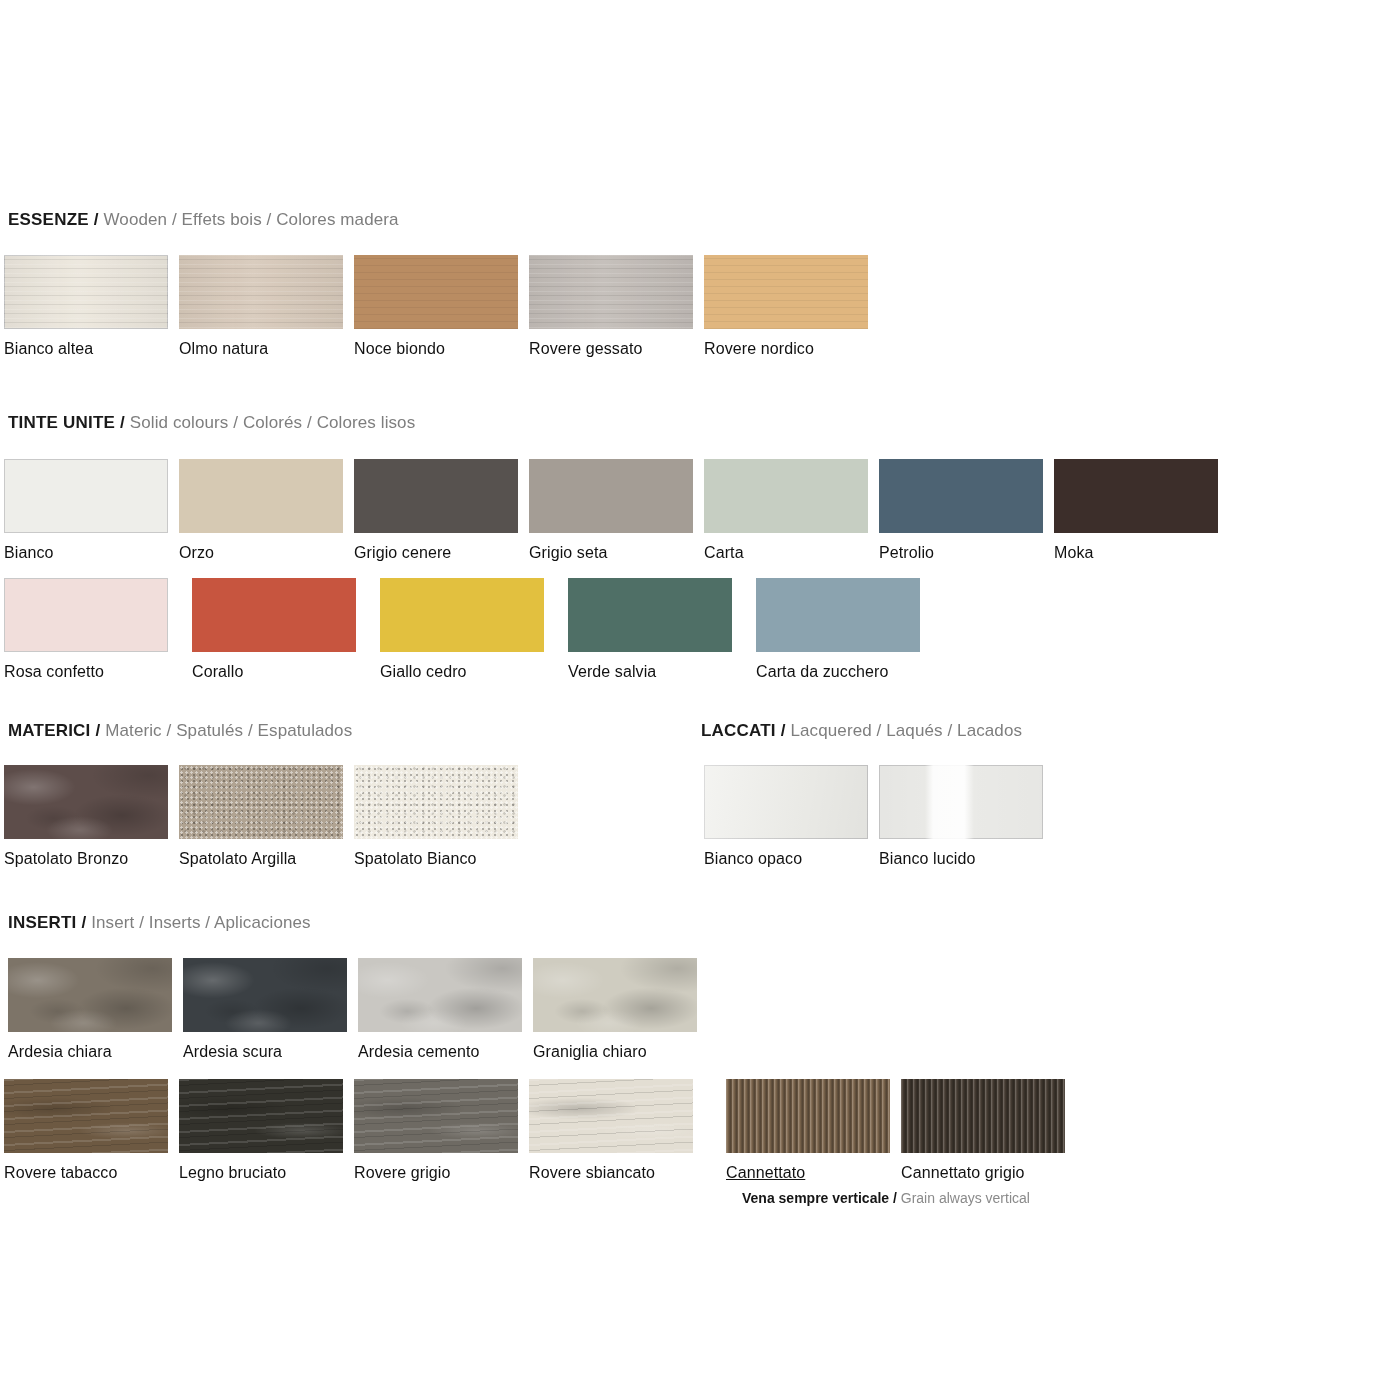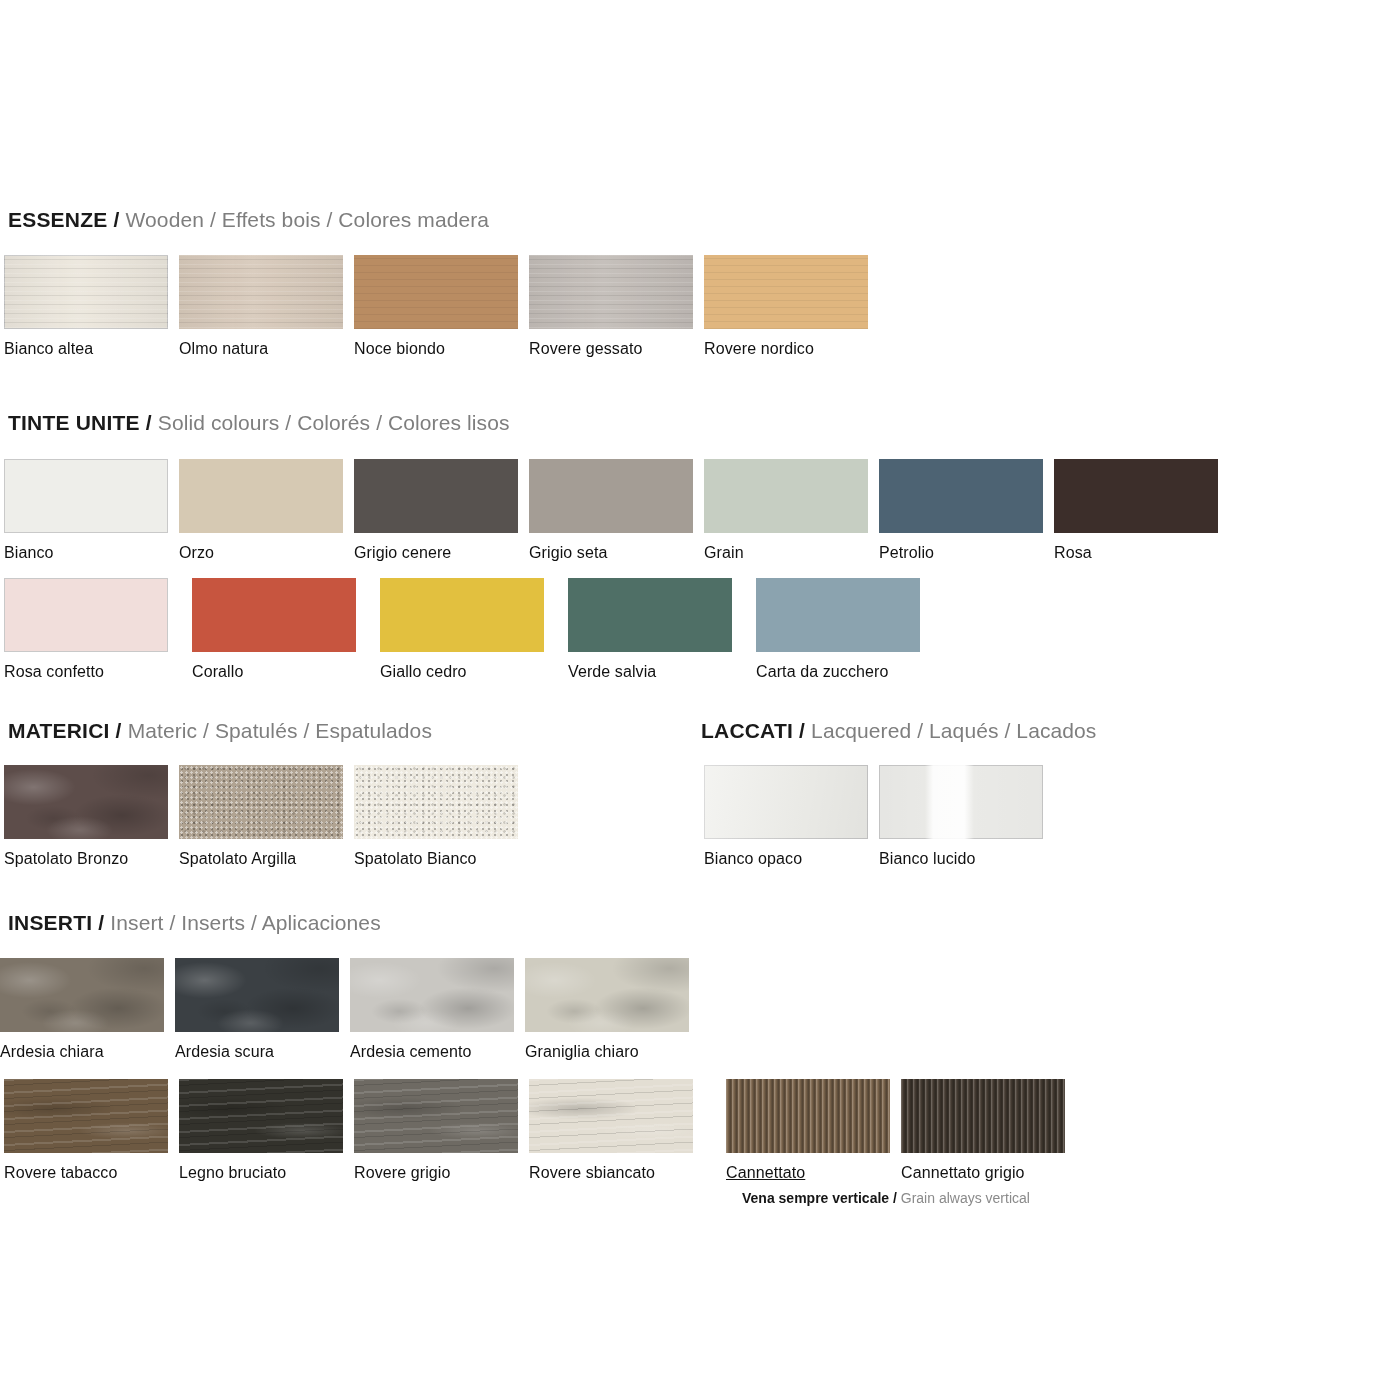--- a/index.html
+++ b/index.html
@@ -6,21 +6,21 @@
   body{
     width:1400px;height:1400px;
     font-family:"Liberation Sans","DejaVu Sans",sans-serif;
     color:#161616;
     overflow:hidden;
     position:relative;
   }
   .page{position:relative;width:1400px;height:1400px;}
 
   
-  .sec-head{position:absolute;white-space:nowrap;font-size:21px;line-height:24px;}
+  .sec-head{position:absolute;white-space:nowrap;font-size:17px;line-height:24px;}
   .sec-head .it{font-weight:700;color:#1a1a1a;letter-spacing:.2px;}
   .sec-head .tr{font-weight:400;color:#7e7e7e;letter-spacing:.1px;}
 
   
   .row{position:absolute;display:flex;}
   .cell{display:flex;flex-direction:column;}
   .sw{
     width:164px;height:74px;position:relative;overflow:hidden;
     background:#ccc;
   }
@@ -167,29 +167,29 @@
     <div class="cell">
       <div class="sw" style="background:#57524f;"></div>
       <div class="lbl">Grigio cenere</div>
     </div>
     <div class="cell">
       <div class="sw" style="background:#a49d95;"></div>
       <div class="lbl">Grigio seta</div>
     </div>
     <div class="cell">
       <div class="sw" style="background:#c6cec2;"></div>
-      <div class="lbl">Grain</div>
+      <div class="lbl">Carta</div>
     </div>
     <div class="cell">
       <div class="sw" style="background:#4d6373;"></div>
       <div class="lbl">Petrolio</div>
     </div>
     <div class="cell">
       <div class="sw" style="background:#3c2e2a;"></div>
-      <div class="lbl">Rosa</div>
+      <div class="lbl">Moka</div>
     </div>
   </div>
 
   <div class="row" style="left:4px;top:578px;gap:13px;">
     <div class="cell">
       <div class="sw bordered" style="background:#f1dedb;"></div>
       <div class="lbl">Rosa confetto</div>
     </div>
     <div class="cell">
       <div class="sw" style="background:#c7553f;"></div>
@@ -240,21 +240,21 @@
     <div class="cell">
       <div class="sw gloss bordered" style="background:#ededea;"></div>
       <div class="lbl">Bianco lucido</div>
     </div>
   </div>
 
   <div class="sec-head" style="left:8px;top:911px;">
     <span class="it">INSERTI / </span>
     <span class="tr">Insert / Inserts / Aplicaciones</span>
   </div>
-  <div class="row" style="left:0;top:958px;">
+  <div class="row" style="left:8px;top:958px;">
     <div class="cell">
       <div class="sw mottle" style="background:#7d7468;"></div>
       <div class="lbl">Ardesia chiara</div>
     </div>
     <div class="cell">
       <div class="sw mottle" style="background:#3b4044;"></div>
       <div class="lbl">Ardesia scura</div>
     </div>
     <div class="cell">
       <div class="sw mottle" style="background:#c9c7c2;"></div>

